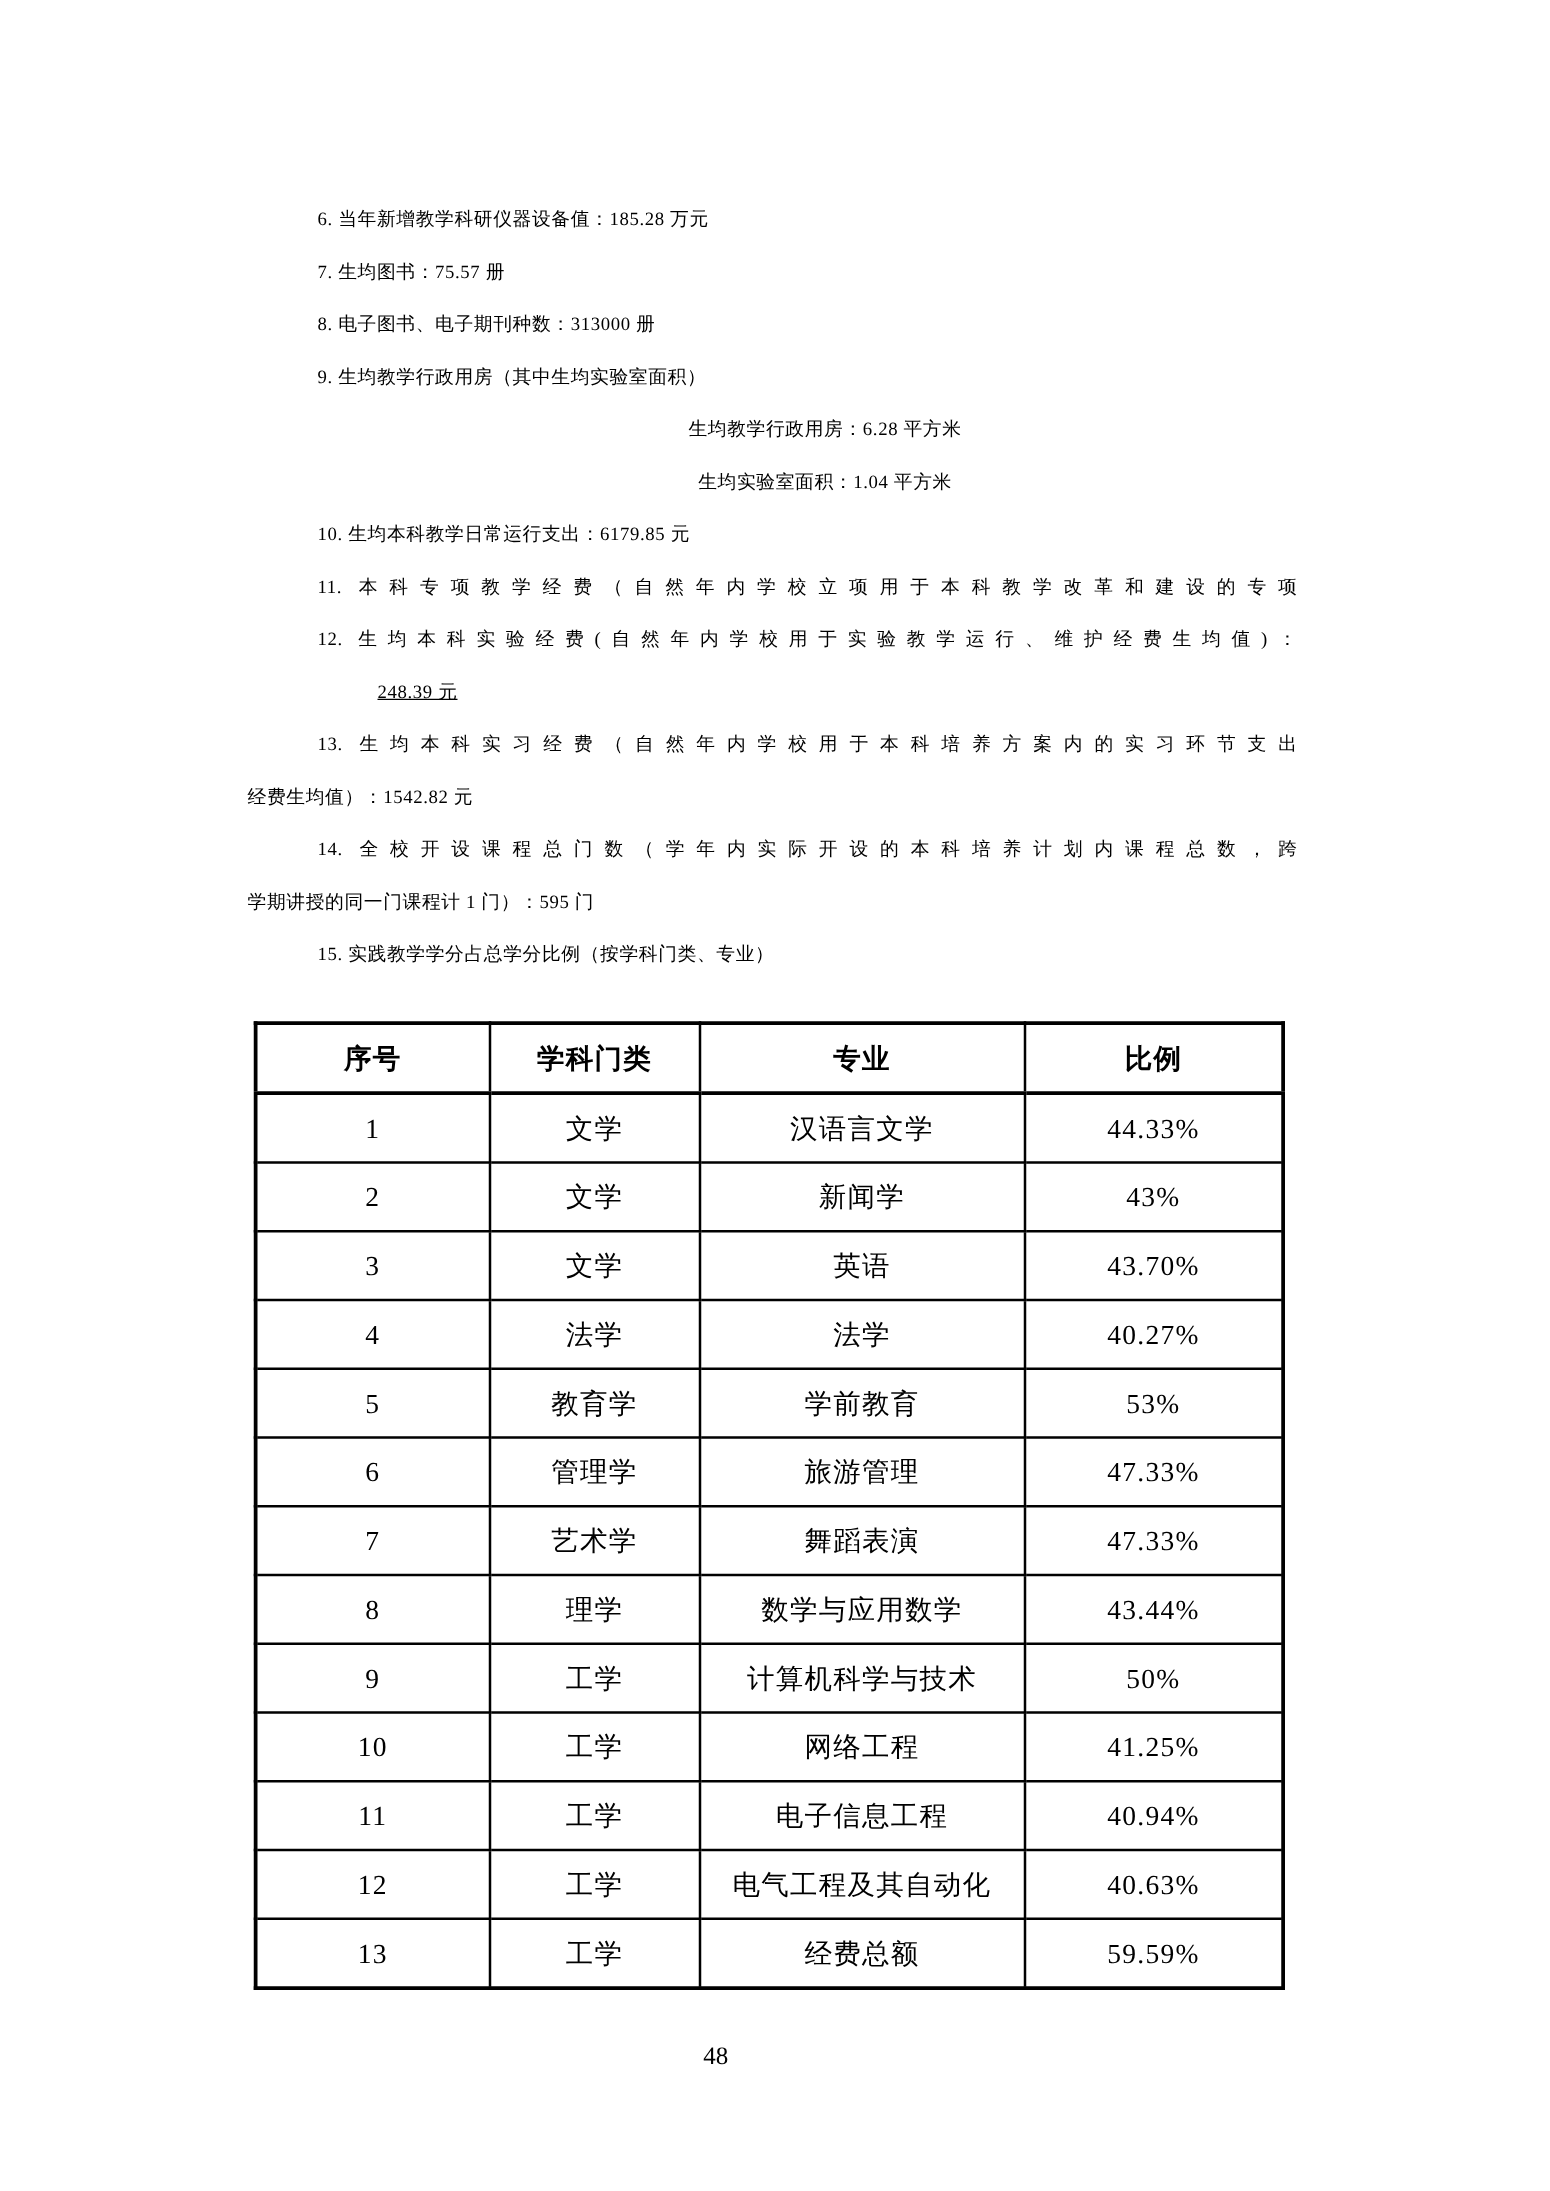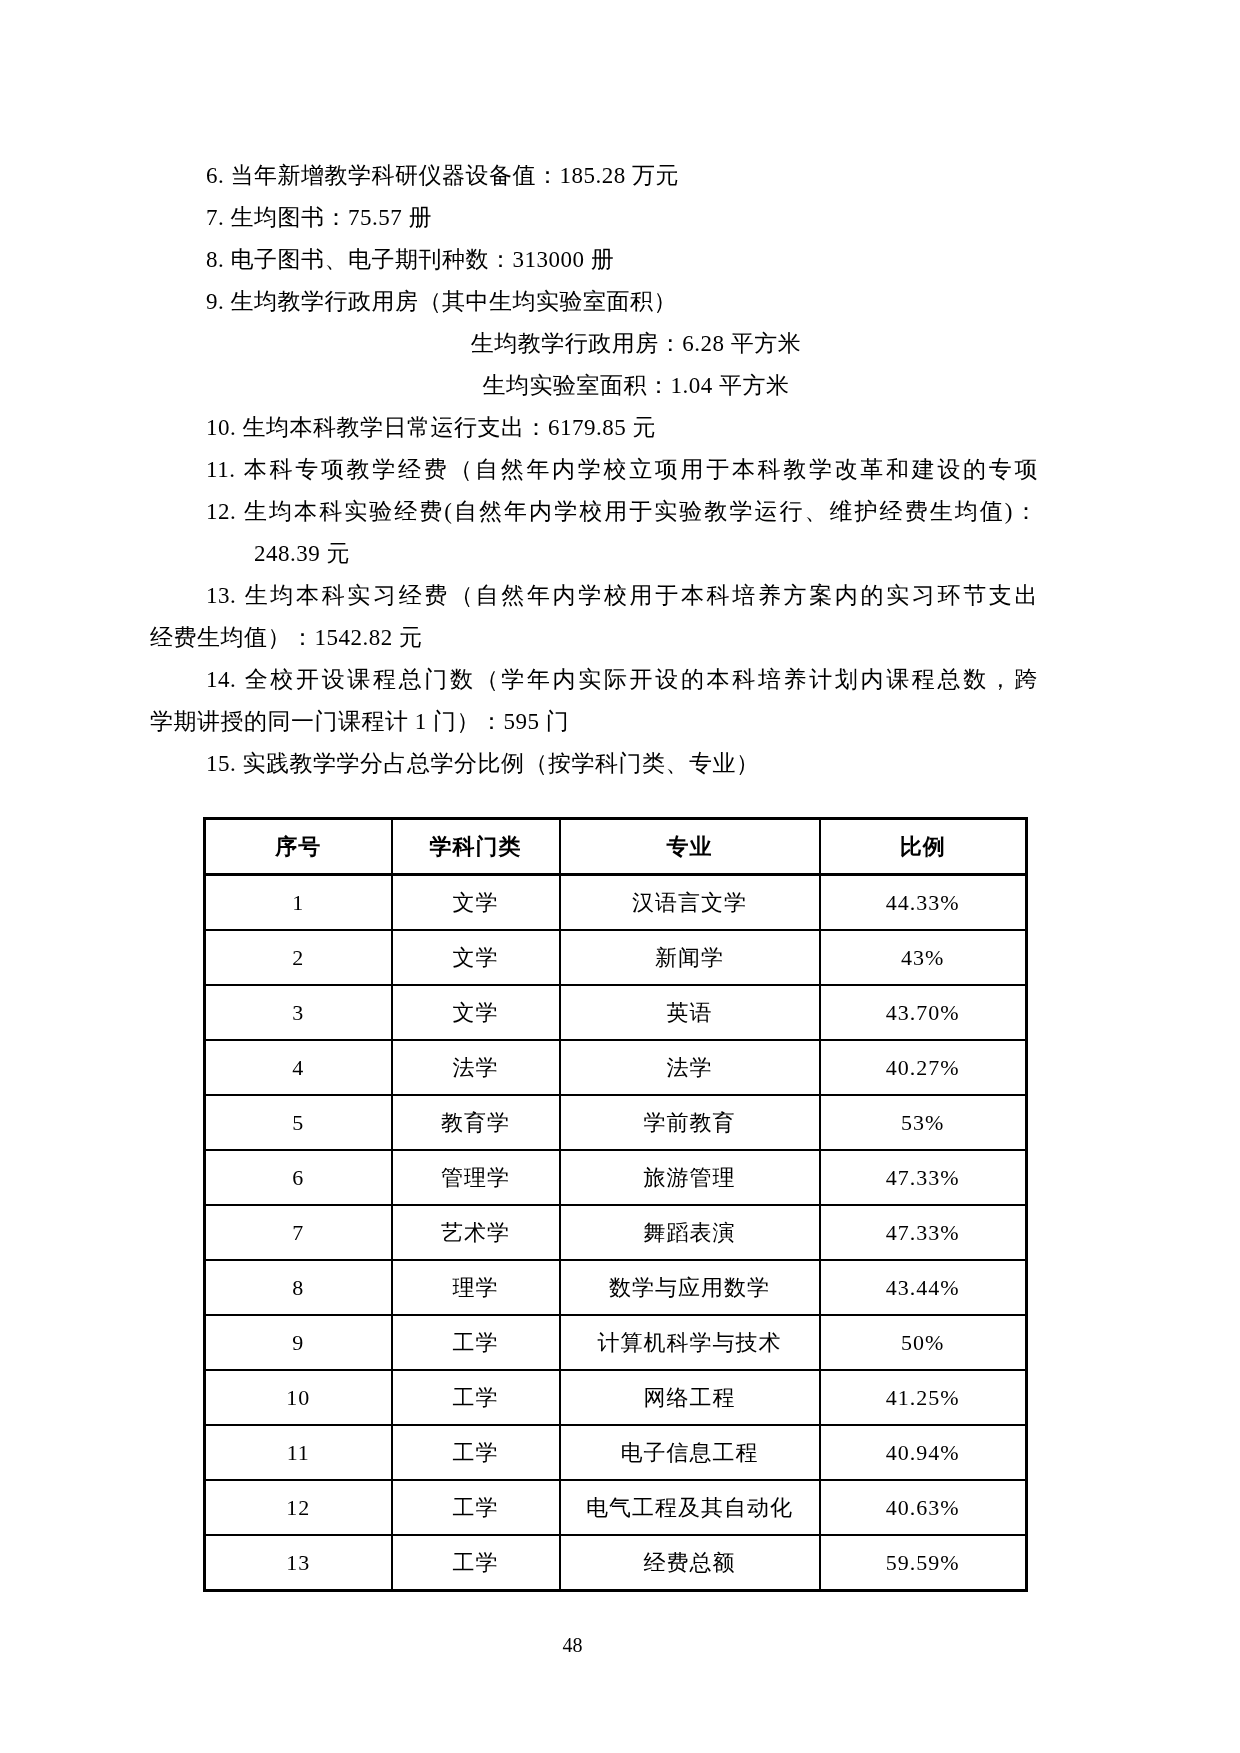--- a/index.html
+++ b/index.html
@@ -23,32 +23,33 @@
   }
   .content {
     position: absolute;
     left: 150px;
     top: 155px;
     width: 888px;
   }
   .line {
     height: 42px;
     line-height: 42px;
-    font-size: 23px;
+    font-size: 15px;
     letter-spacing: 0.5px;
     white-space: nowrap;
+    margin-left: 48px;
   }
   .line.just {
     white-space: normal;
     text-align: justify;
     text-align-last: justify;
   }
   .ind-first { padding-left: 56px; }
   .ind-sub   { padding-left: 84px; text-align: center; }
-  .ind-deep  { padding-left: 104px; }
+  .ind-deep  { padding-left: 104px; text-decoration: underline; }
   .ind-none  { padding-left: 0; }
 
   .table-wrap {
     position: absolute;
     left: 203px;
     top: 817px;
     width: 822px;
   }
   table.credit-table {
     border-collapse: collapse;

